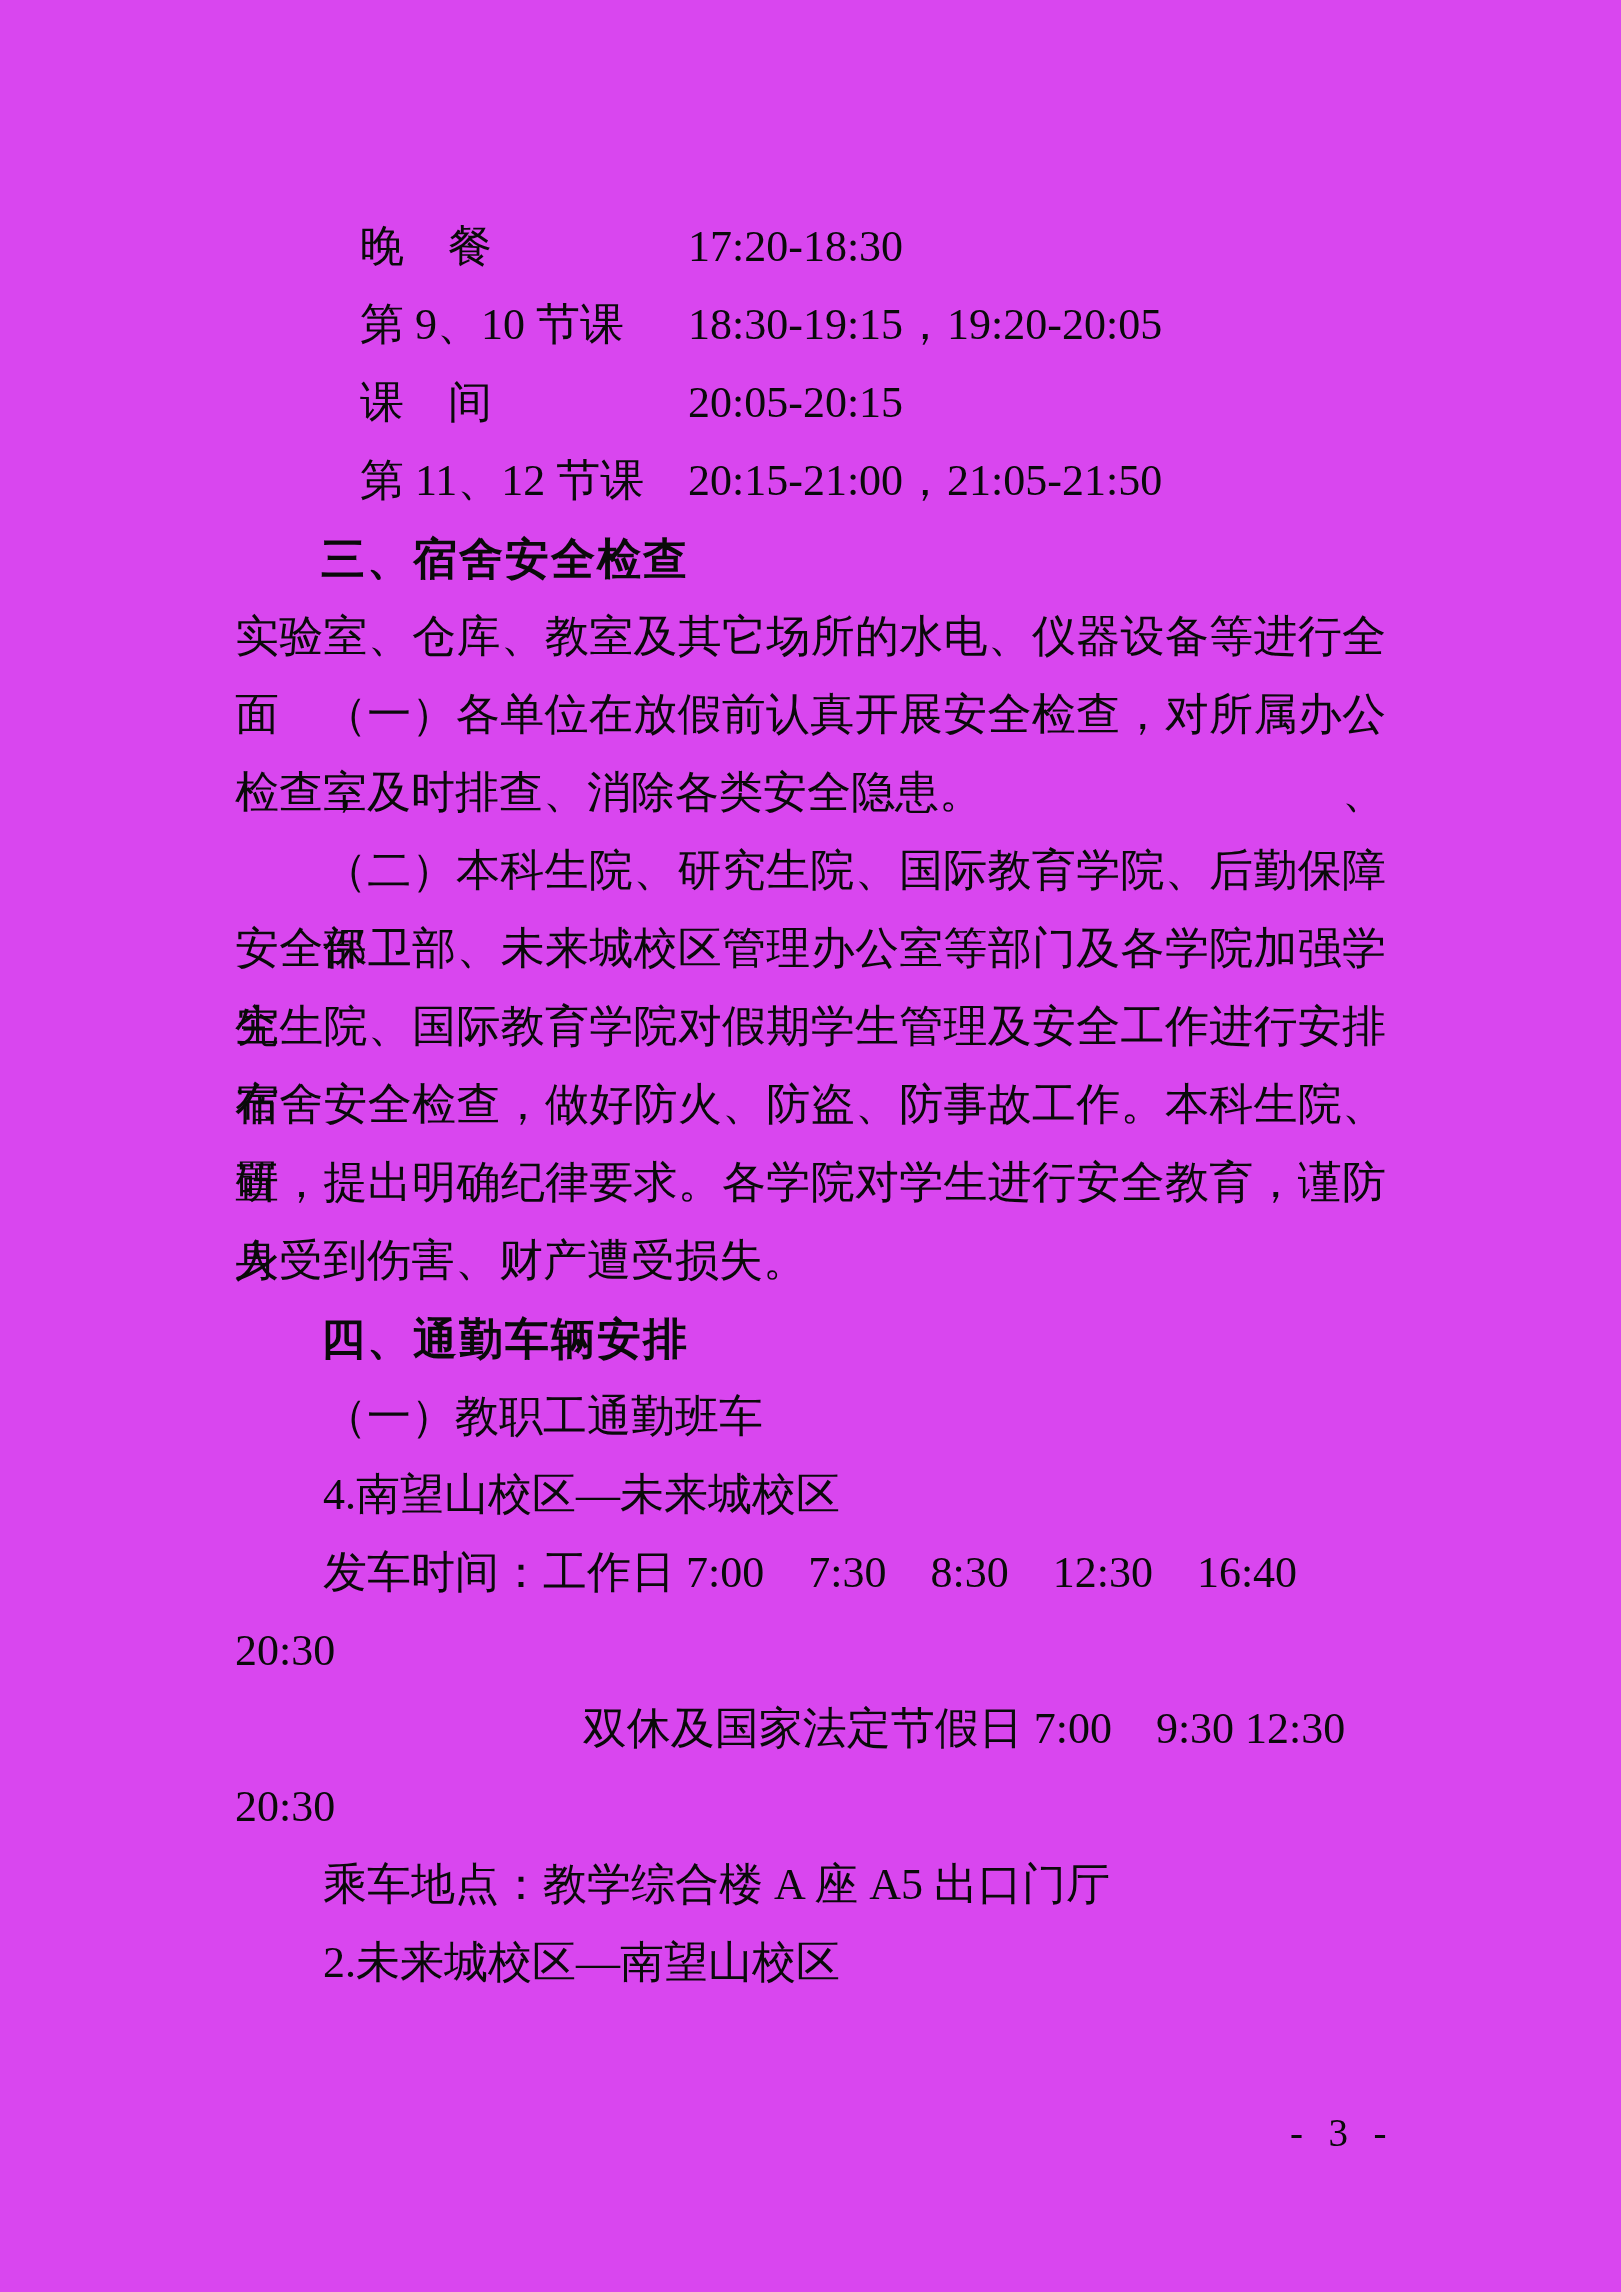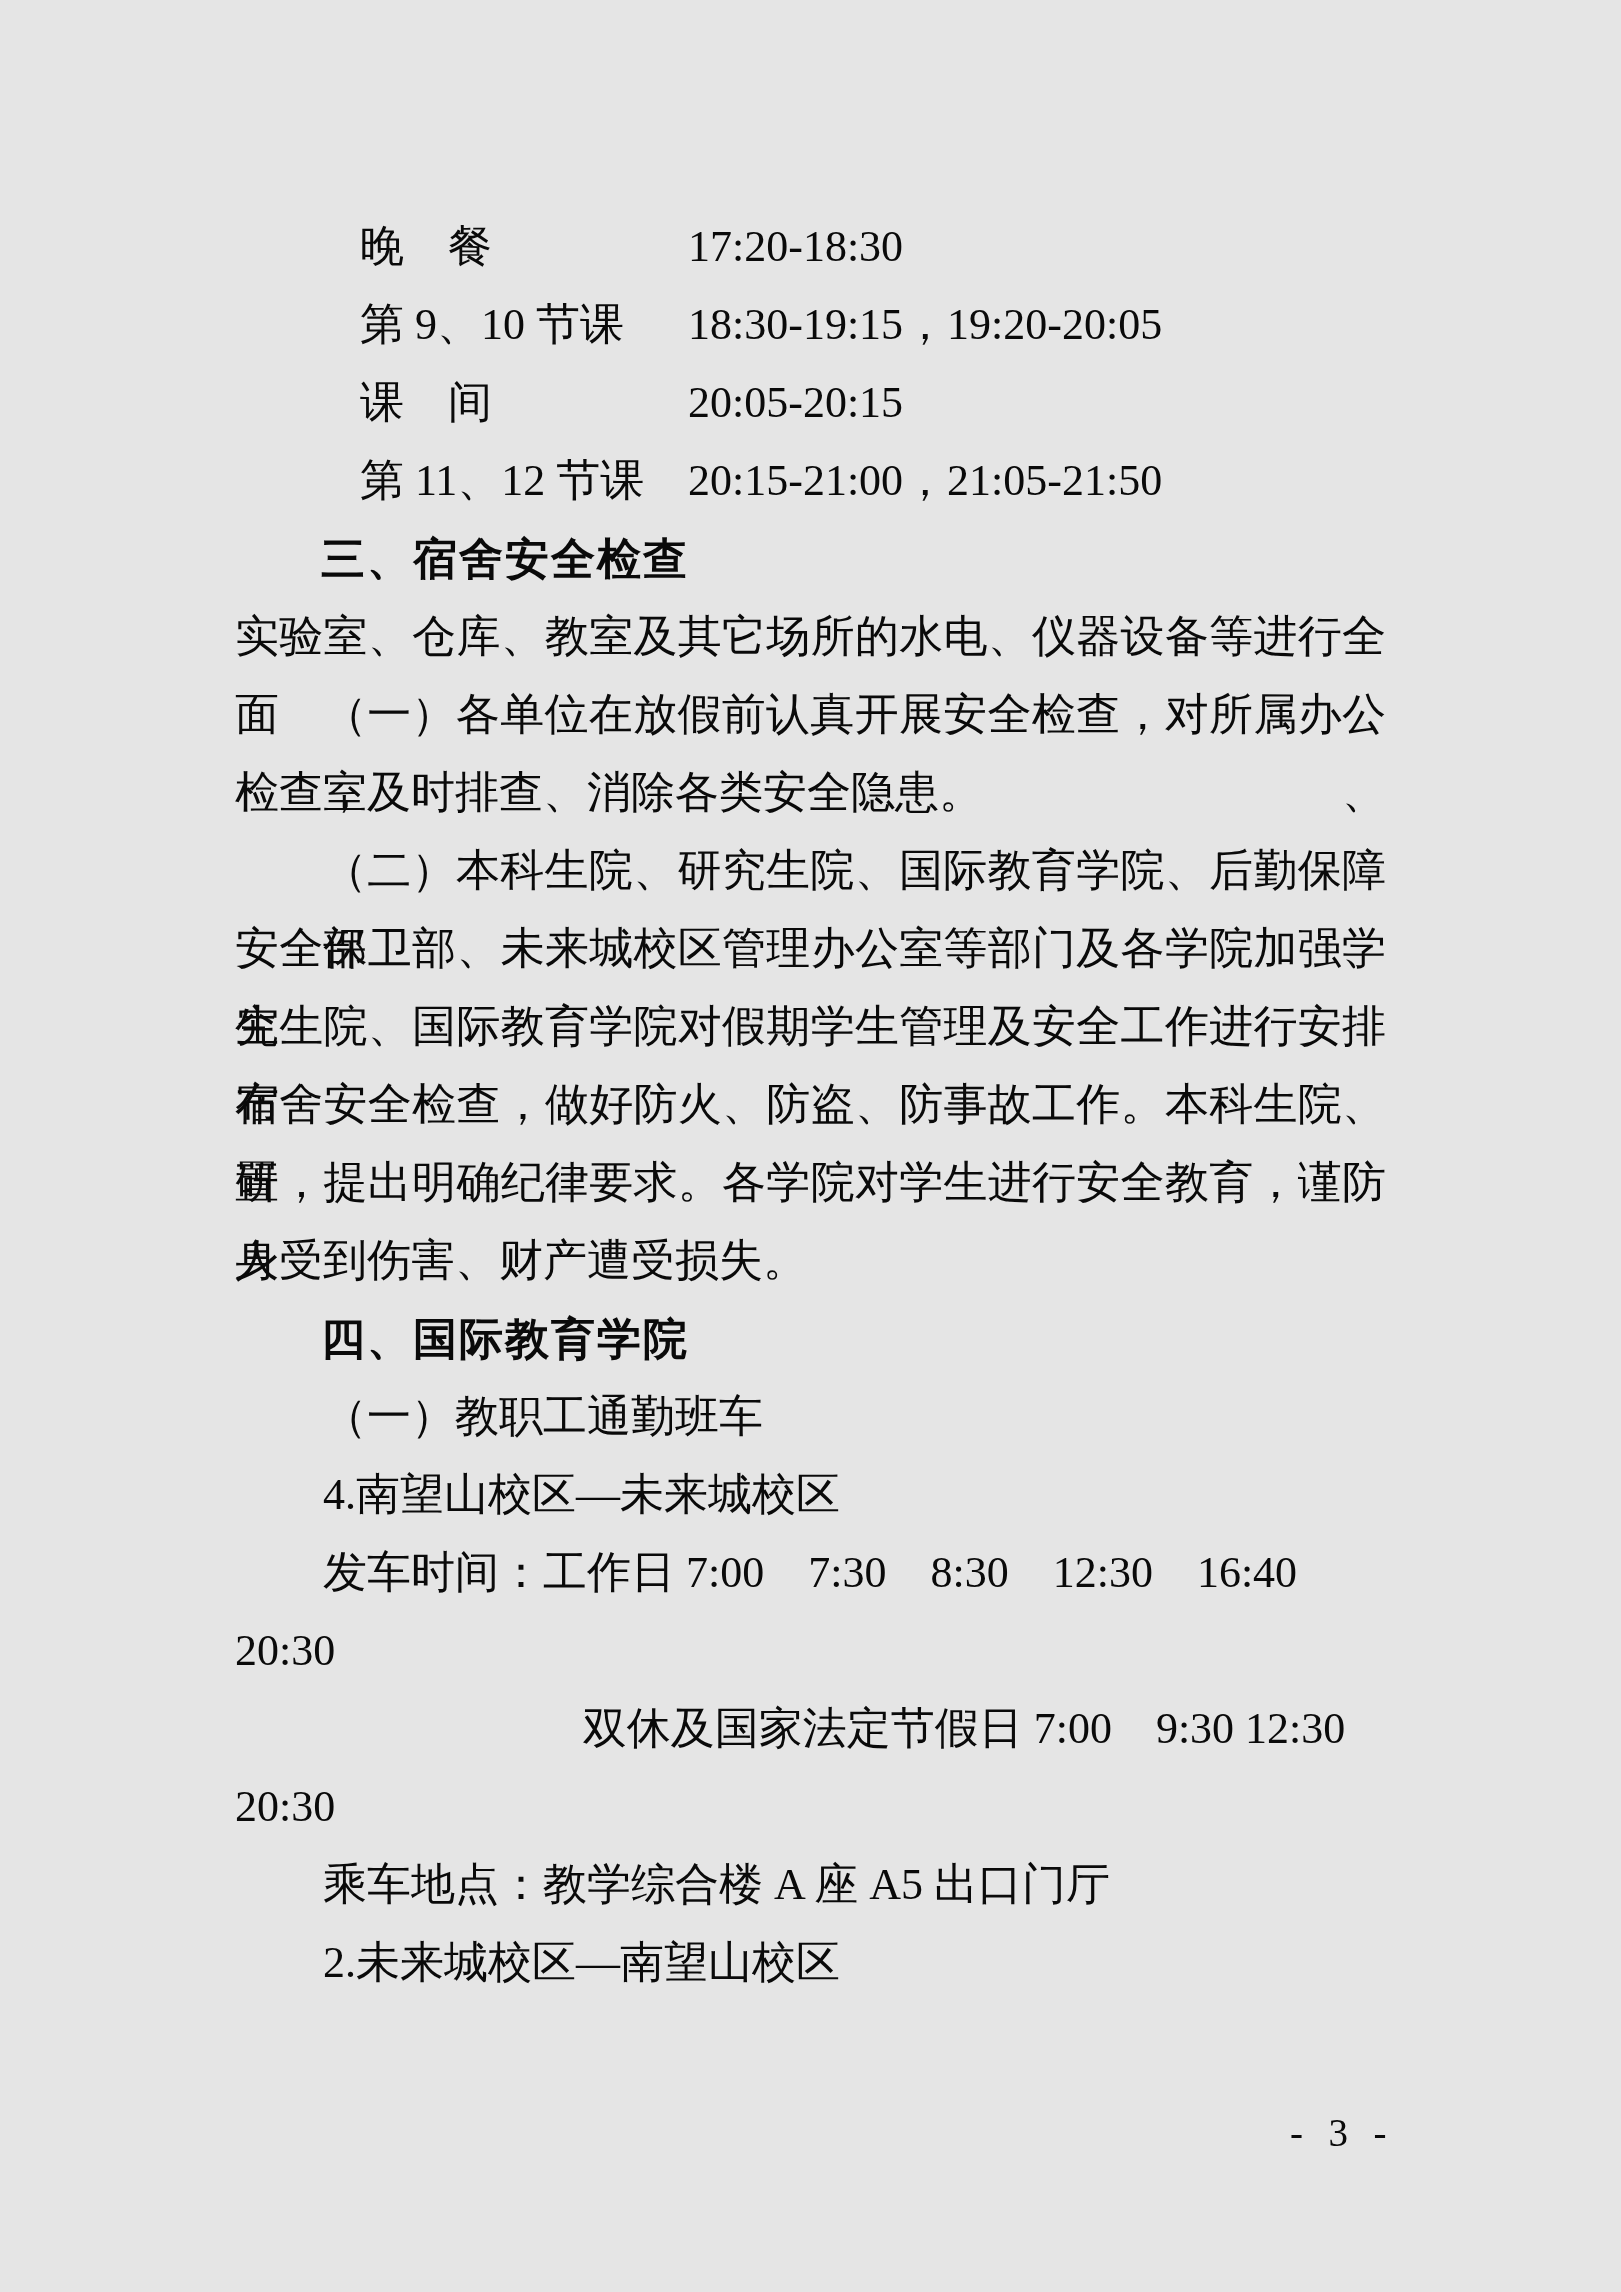--- a/index.html
+++ b/index.html
@@ -1,19 +1,19 @@
 <!DOCTYPE html>
 <html><head>
 <meta charset="utf-8">
 <style>
   html,body { margin:0; padding:0; background:#ffffff; }
   .page {
     position:relative;
     width:1621px; height:2293px;
-    background:#e5e5e5;
+    background:#d946ef;
     color:#0a0a0a;
     font-family:"Liberation Serif","DejaVu Serif",serif;
     font-size:44px;
     overflow:hidden;
   }
   .content {
     position:absolute;
     left:235px; top:208px;
     width:1151px;
   }
@@ -76,21 +76,21 @@
     <div class="line full indent">（一）各单位在放假前认真开展安全检查，对所属办公室、</div>
     <div class="line">检查，及时排查、消除各类安全隐患。</div>
 
     <div class="line full indent">（二）本科生院、研究生院、国际教育学院、后勤保障部、</div>
     <div class="line full">安全保卫部、未来城校区管理办公室等部门及各学院加强学生</div>
     <div class="line full">究生院、国际教育学院对假期学生管理及安全工作进行安排布</div>
     <div class="line full">宿舍安全检查，做好防火、防盗、防事故工作。本科生院、研</div>
     <div class="line full">置，提出明确纪律要求。各学院对学生进行安全教育，谨防人</div>
     <div class="line">身受到伤害、财产遭受损失。</div>
 
-    <div class="line heading">四、国际教育学院</div>
+    <div class="line heading">四、通勤车辆安排</div>
     <div class="line indent">（一）教职工通勤班车</div>
     <div class="line indent">4.南望山校区—未来城校区</div>
     <div class="line indent">发车时间：工作日 7:00　7:30　8:30　12:30　16:40</div>
     <div class="line">20:30</div>
     <div class="line holiday">双休及国家法定节假日 7:00　9:30 12:30</div>
     <div class="line">20:30</div>
     <div class="line indent">乘车地点：教学综合楼 A 座 A5 出口门厅</div>
     <div class="line indent">2.未来城校区—南望山校区</div>
 
   </div>

